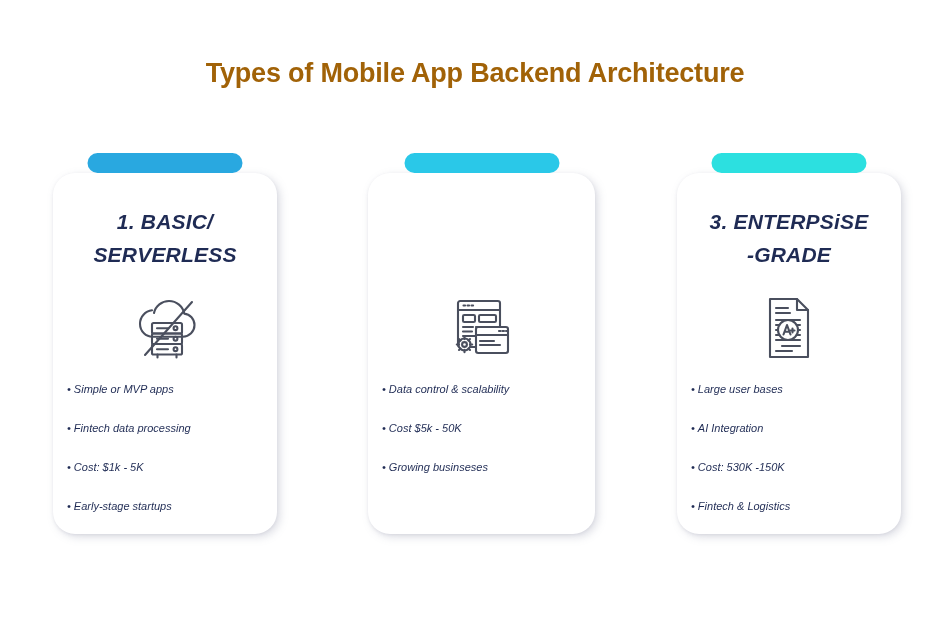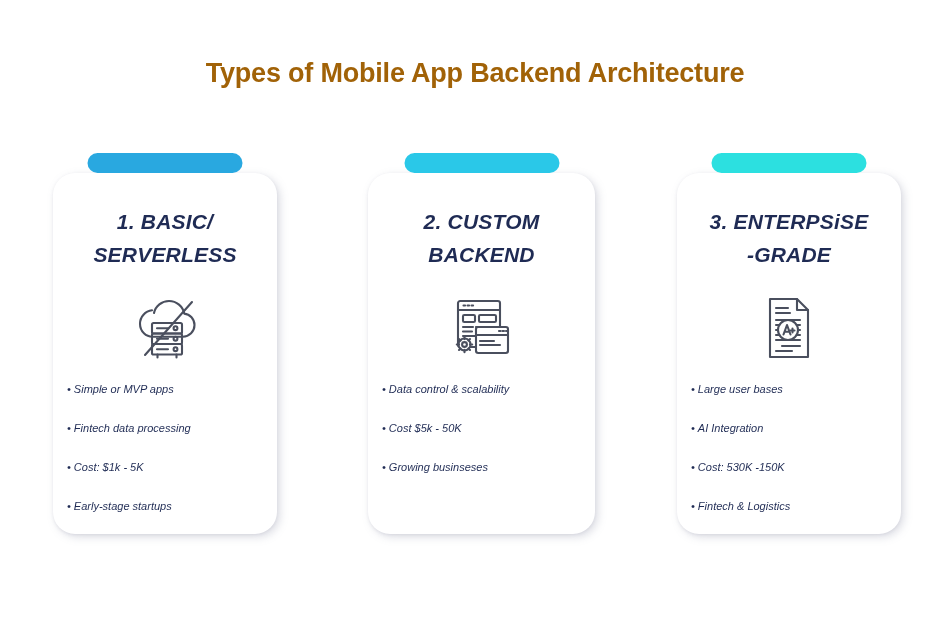--- a/index.html
+++ b/index.html
@@ -151,24 +151,20 @@
         <div class="bullet"><span class="dot">•</span><span>Fintech data processing</span></div>
         <div class="bullet"><span class="dot">•</span><span>Cost: $1k - 5K</span></div>
         <div class="bullet"><span class="dot">•</span><span>Early-stage startups</span></div>
       </div>
     </div>
   </div>
 
   <div class="card-wrap c1">
     <div class="pill" style="background:#2ac8e8"></div>
     <div class="card">
-      <div class="card-heading">
-        <div>2.  CUSTOM</div>
-        <div>BACKEND</div>
-      </div>
       <div class="icon-box">
         <svg width="68" height="62" viewBox="0 0 68 62" fill="none" stroke="#4a4f5e" stroke-width="2.1" stroke-linecap="round" stroke-linejoin="round">
           <rect x="10" y="4" width="42" height="46" rx="2.2"></rect>
           <path d="M10 13h42"></path>
           <path d="M15.5 8.5h1.6M19.5 8.5h1.6M23.5 8.5h1.6"></path>
           <rect x="15" y="18" width="12" height="7" rx="1.3"></rect>
           <rect x="31" y="18" width="17" height="7" rx="1.3"></rect>
           <path d="M15 30h10M28 30h4M34 30h3M15 34.5h9M15 39h13"></path>
           <rect x="28" y="30" width="32" height="26" rx="2.2" fill="#ffffff"></rect>
           <path d="M28 38h32"></path>

